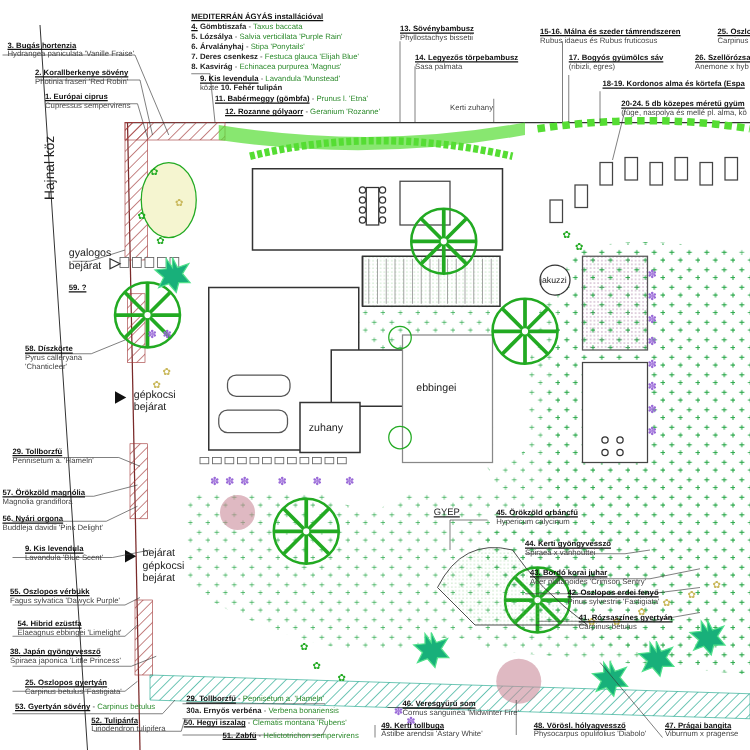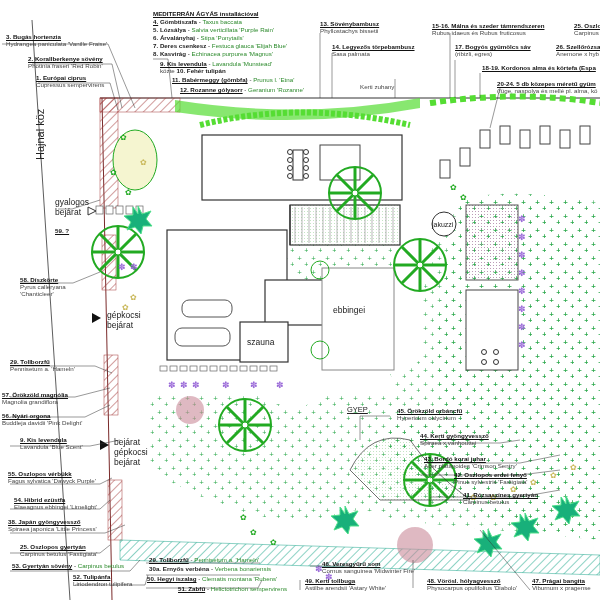--- a/index.html
+++ b/index.html
@@ -293,21 +293,21 @@
 <div class="lbl" style="left:455px;top:43px;"><span class="t">17. Bogyós gyümölcs sáv</span><br><span class="s">(ribizli, egres)</span></div>
 <div class="lbl" style="left:482px;top:64px;"><span class="t">18-19. Kordonos alma és körtefa (Espa</span></div>
 <div class="lbl" style="left:497px;top:80px;"><span class="t">20-24. 5 db közepes méretű gyüm</span><br><span class="s">(füge, naspolya és mellé pl. alma, kö</span></div>
 <div class="lbl" style="left:574px;top:22px;"><span class="t">25. Oszlo</span><br><span class="s">Carpinus</span></div>
 <div class="lbl" style="left:556px;top:43px;"><span class="t">26. Szellőrózsa</span><br><span class="s">Anemone x hyb</span></div>
 
 <div class="big" style="left:55px;top:197px;"><span>gyalogos</span><br><span>bejárat</span></div>
 <div class="big" style="left:107px;top:310px;"><span>gépkocsi</span><br><span>bejárat</span></div>
 <div class="big" style="left:114px;top:437px;"><span>bejárat</span><br><span>gépkocsi</span><br><span>bejárat</span></div>
 <div class="big" style="left:333px;top:305px;">ebbingei</div>
-<div class="big" style="left:247px;top:337px;">szauna</div>
+<div class="big" style="left:247px;top:337px;">zuhany</div>
 <div class="big" style="left:432px;top:220px;font-size:7px;">jakuzzi</div>
 <div class="big" style="left:347px;top:405px;font-size:7.5px;text-decoration:underline;">GYEP</div>
 
 <div class="lbl" style="left:55px;top:227px;"><span class="t">59. ?</span></div>
 <div class="lbl" style="left:20px;top:276px;"><span class="t">58. Díszkörte</span><br><span class="s">Pyrus calleryana</span><br><span class="s">'Chanticleer'</span></div>
 <div class="lbl" style="left:10px;top:358px;"><span class="t">29. Tollborzfű</span><br><span class="s">Pennisetum a. 'Hameln'</span></div>
 <div class="lbl" style="left:2px;top:391px;"><span class="t">57. Örökzöld magnólia</span><br><span class="s">Magnolia grandiflora</span></div>
 <div class="lbl" style="left:2px;top:412px;"><span class="t">56. Nyári orgona</span><br><span class="s">Buddleja davidii 'Pink Delight'</span></div>
 <div class="lbl" style="left:20px;top:436px;"><span class="t">9. Kis levendula</span><br><span class="s">Lavandula 'Blue Scent'</span></div>
 <div class="lbl" style="left:8px;top:470px;"><span class="t">55. Oszlopos vérbükk</span><br><span class="s">Fagus sylvatica 'Dawyck Purple'</span></div>

